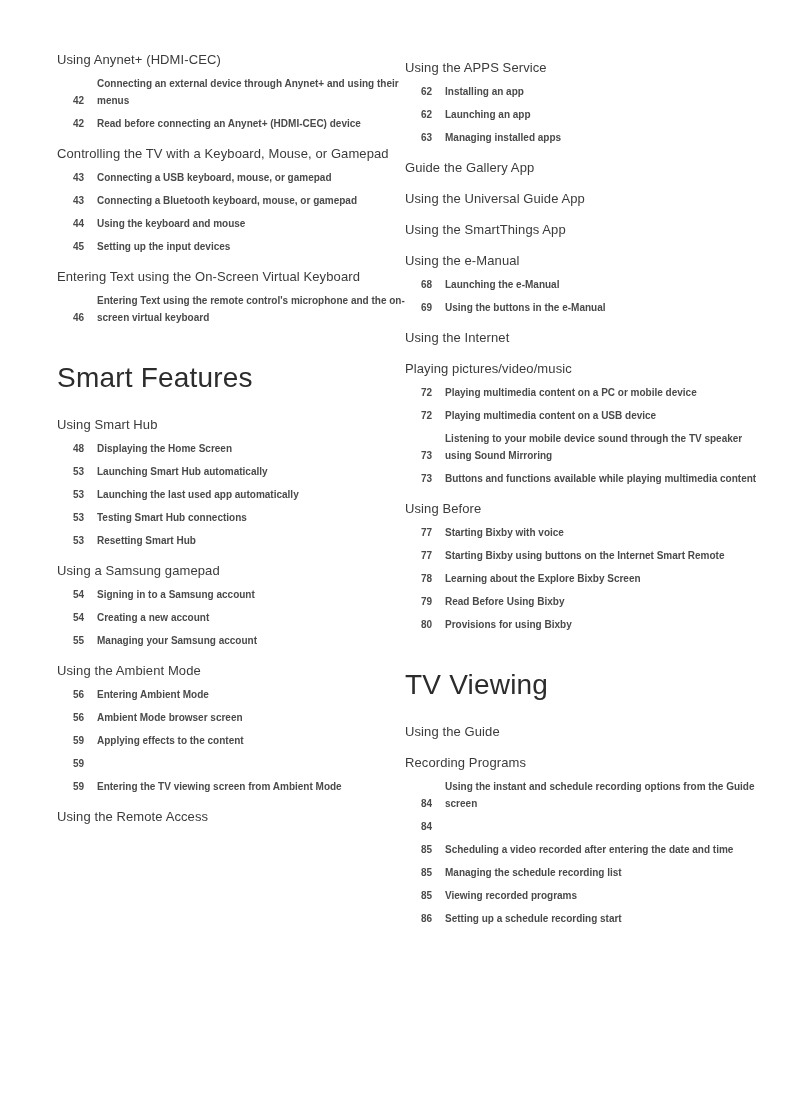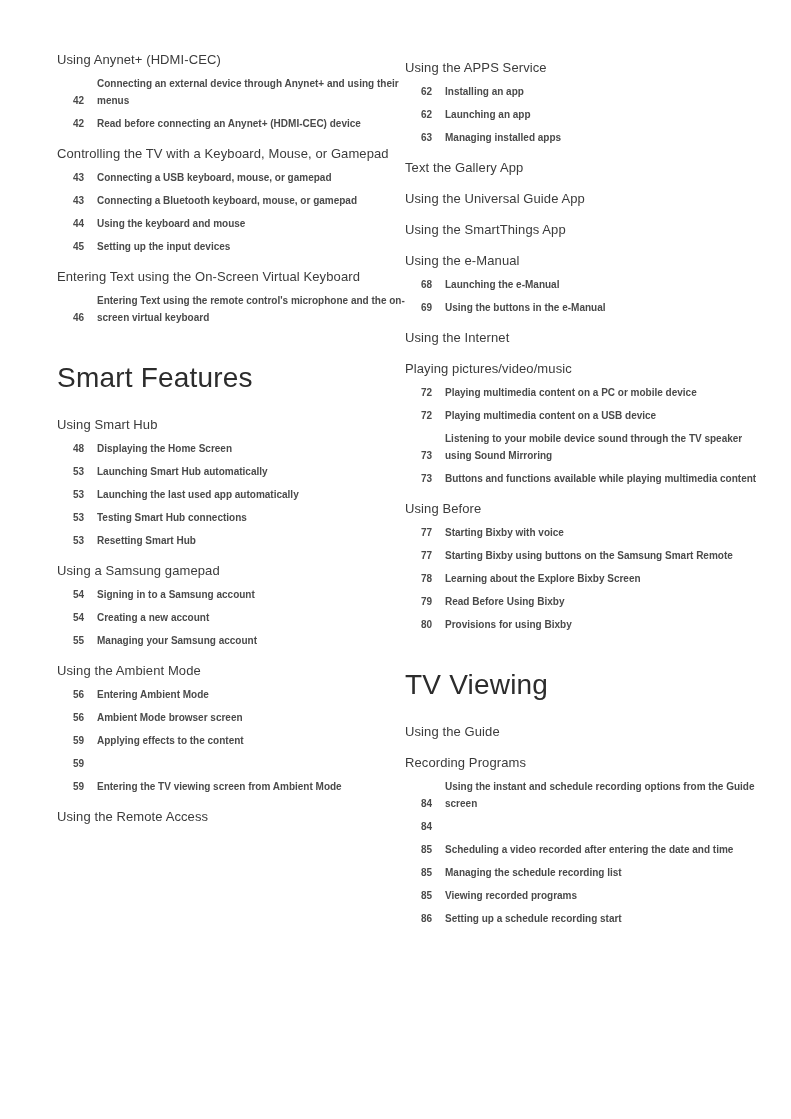--- a/index.html
+++ b/index.html
@@ -177,21 +177,21 @@
         </div>
         <div class="toc-entry">
           <span class="entry-page">62</span>
           <span class="entry-text">Launching an app</span>
         </div>
         <div class="toc-entry">
           <span class="entry-page">63</span>
           <span class="entry-text">Managing installed apps</span>
         </div>
       </div>
-      <h2 class="section-title">Text the Gallery App</h2>
+      <h2 class="section-title">Guide the Gallery App</h2>
       <h2 class="section-title">Using the Universal Guide App</h2>
       <h2 class="section-title">Using the SmartThings App</h2>
       <h2 class="section-title">Using the e-Manual</h2>
       <div class="entries">
         <div class="toc-entry">
           <span class="entry-page">68</span>
           <span class="entry-text">Launching the e-Manual</span>
         </div>
         <div class="toc-entry">
           <span class="entry-page">69</span>
@@ -219,21 +219,21 @@
         </div>
       </div>
       <h2 class="section-title">Using Before</h2>
       <div class="entries">
         <div class="toc-entry">
           <span class="entry-page">77</span>
           <span class="entry-text">Starting Bixby with voice</span>
         </div>
         <div class="toc-entry">
           <span class="entry-page">77</span>
-          <span class="entry-text">Starting Bixby using buttons on the Samsung Smart Remote</span>
+          <span class="entry-text">Starting Bixby using buttons on the Internet Smart Remote</span>
         </div>
         <div class="toc-entry">
           <span class="entry-page">78</span>
           <span class="entry-text">Learning about the Explore Bixby Screen</span>
         </div>
         <div class="toc-entry">
           <span class="entry-page">79</span>
           <span class="entry-text">Read Before Using Bixby</span>
         </div>
         <div class="toc-entry">

